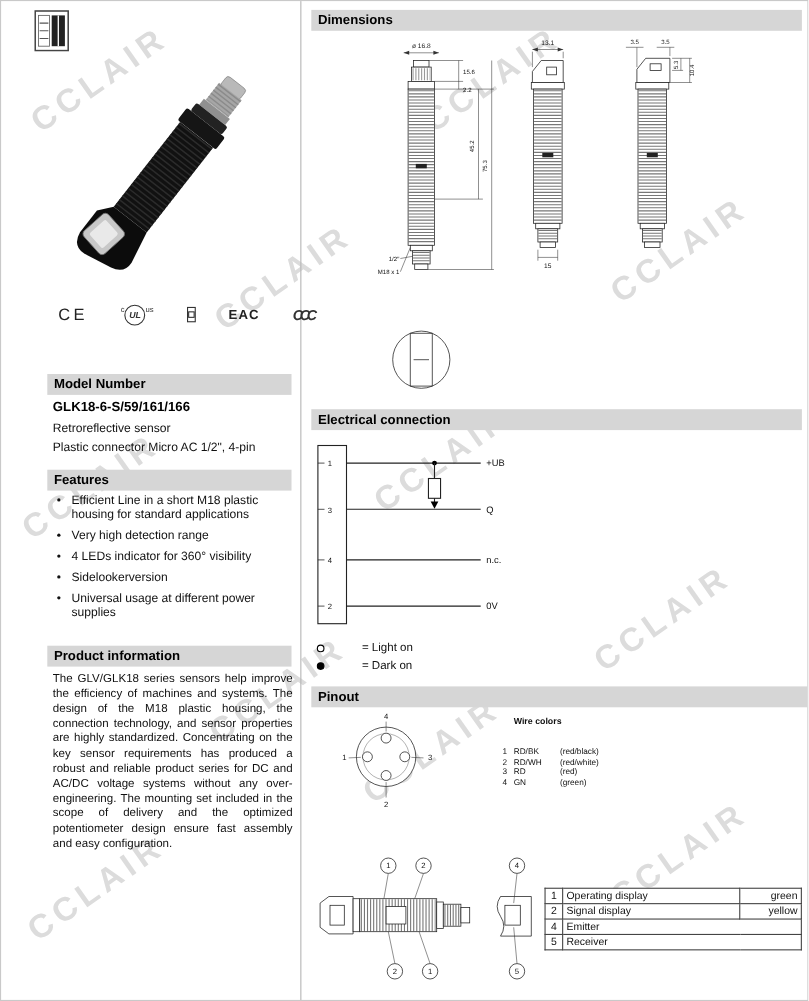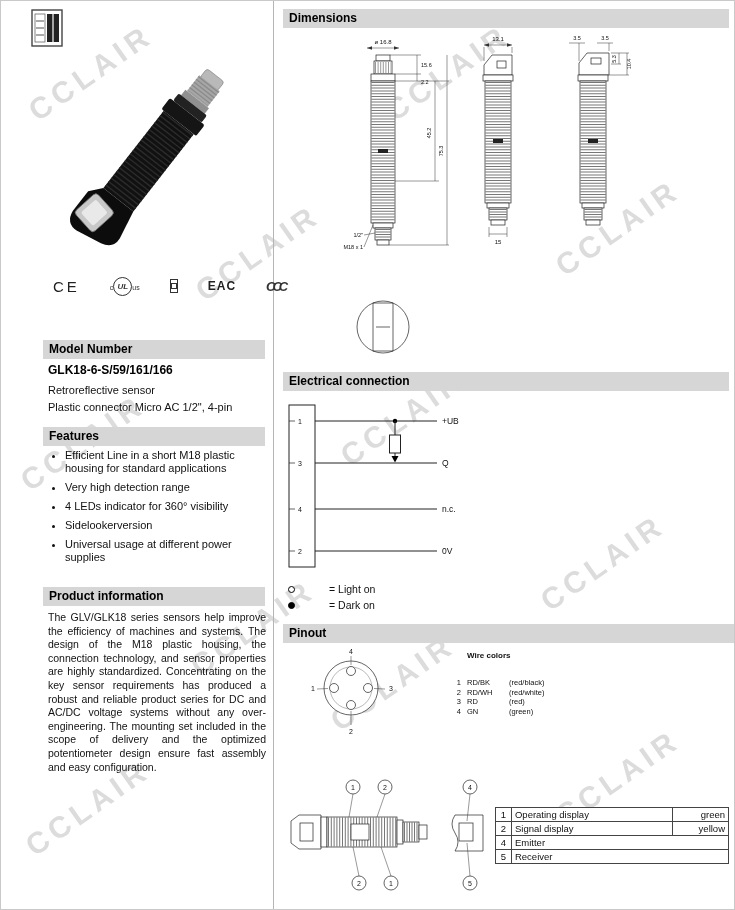--- a/index.html
+++ b/index.html
@@ -10,21 +10,21 @@
   .divider { position:absolute; left:272px; top:0; width:1px; height:910px; background:#b5b5b5; z-index:1; }
   .sec-header { position:absolute; z-index:2; background:#d6d6d6; height:19px; line-height:19px; font-size:12px; font-weight:bold; color:#000; padding-left:6px; }
   .model-number { font-size:12px; font-weight:bold; }
   .body-text { font-size:11px; color:#111; }
   .features-list { list-style:disc; margin-left:16px; width:205px; }
   .features-list li { font-size:11px; line-height:13px; margin-bottom:6px; color:#111; }
   .prod-text { font-size:10.5px; line-height:13.6px; text-align:justify; width:218px; color:#111; }
   
   .certs { display:flex; align-items:center; gap:30px; }
   .ce { font-size:15px; letter-spacing:3px; color:#222; }
-  .ulwrap { display:inline-flex; align-items:center; }
+  .ulwrap { display:inline-flex; align-items:flex-start; }
   .ul-c,.ul-us { font-size:7px; color:#333; margin-top:2px; }
   .ul-circle { display:inline-flex; width:19px; height:19px; border:1.6px solid #333; border-radius:50%; align-items:center; justify-content:center; }
   .ul-txt { font-size:8px; font-weight:bold; font-style:italic; color:#333; }
   .sq-icon { width:14px; height:14px; border:1.4px solid #333; display:inline-flex; align-items:center; justify-content:center; }
   .sq-inner { width:6px; height:6px; border:1.1px solid #333; }
   .eac { font-size:12px; font-weight:bold; letter-spacing:1px; color:#222; }
   .ccc { font-size:13px; font-weight:bold; font-style:italic; letter-spacing:-3px; color:#333; padding-right:4px;text-align:right; }
   
   .legend-row { display:flex; align-items:center; font-size:10.5px; color:#111; margin-bottom:4px;gap:28px; }
   .circ { display:inline-block; width:7px; height:7px; border:1px solid #000; border-radius:50%; margin-right:6px; background:#fff; }

